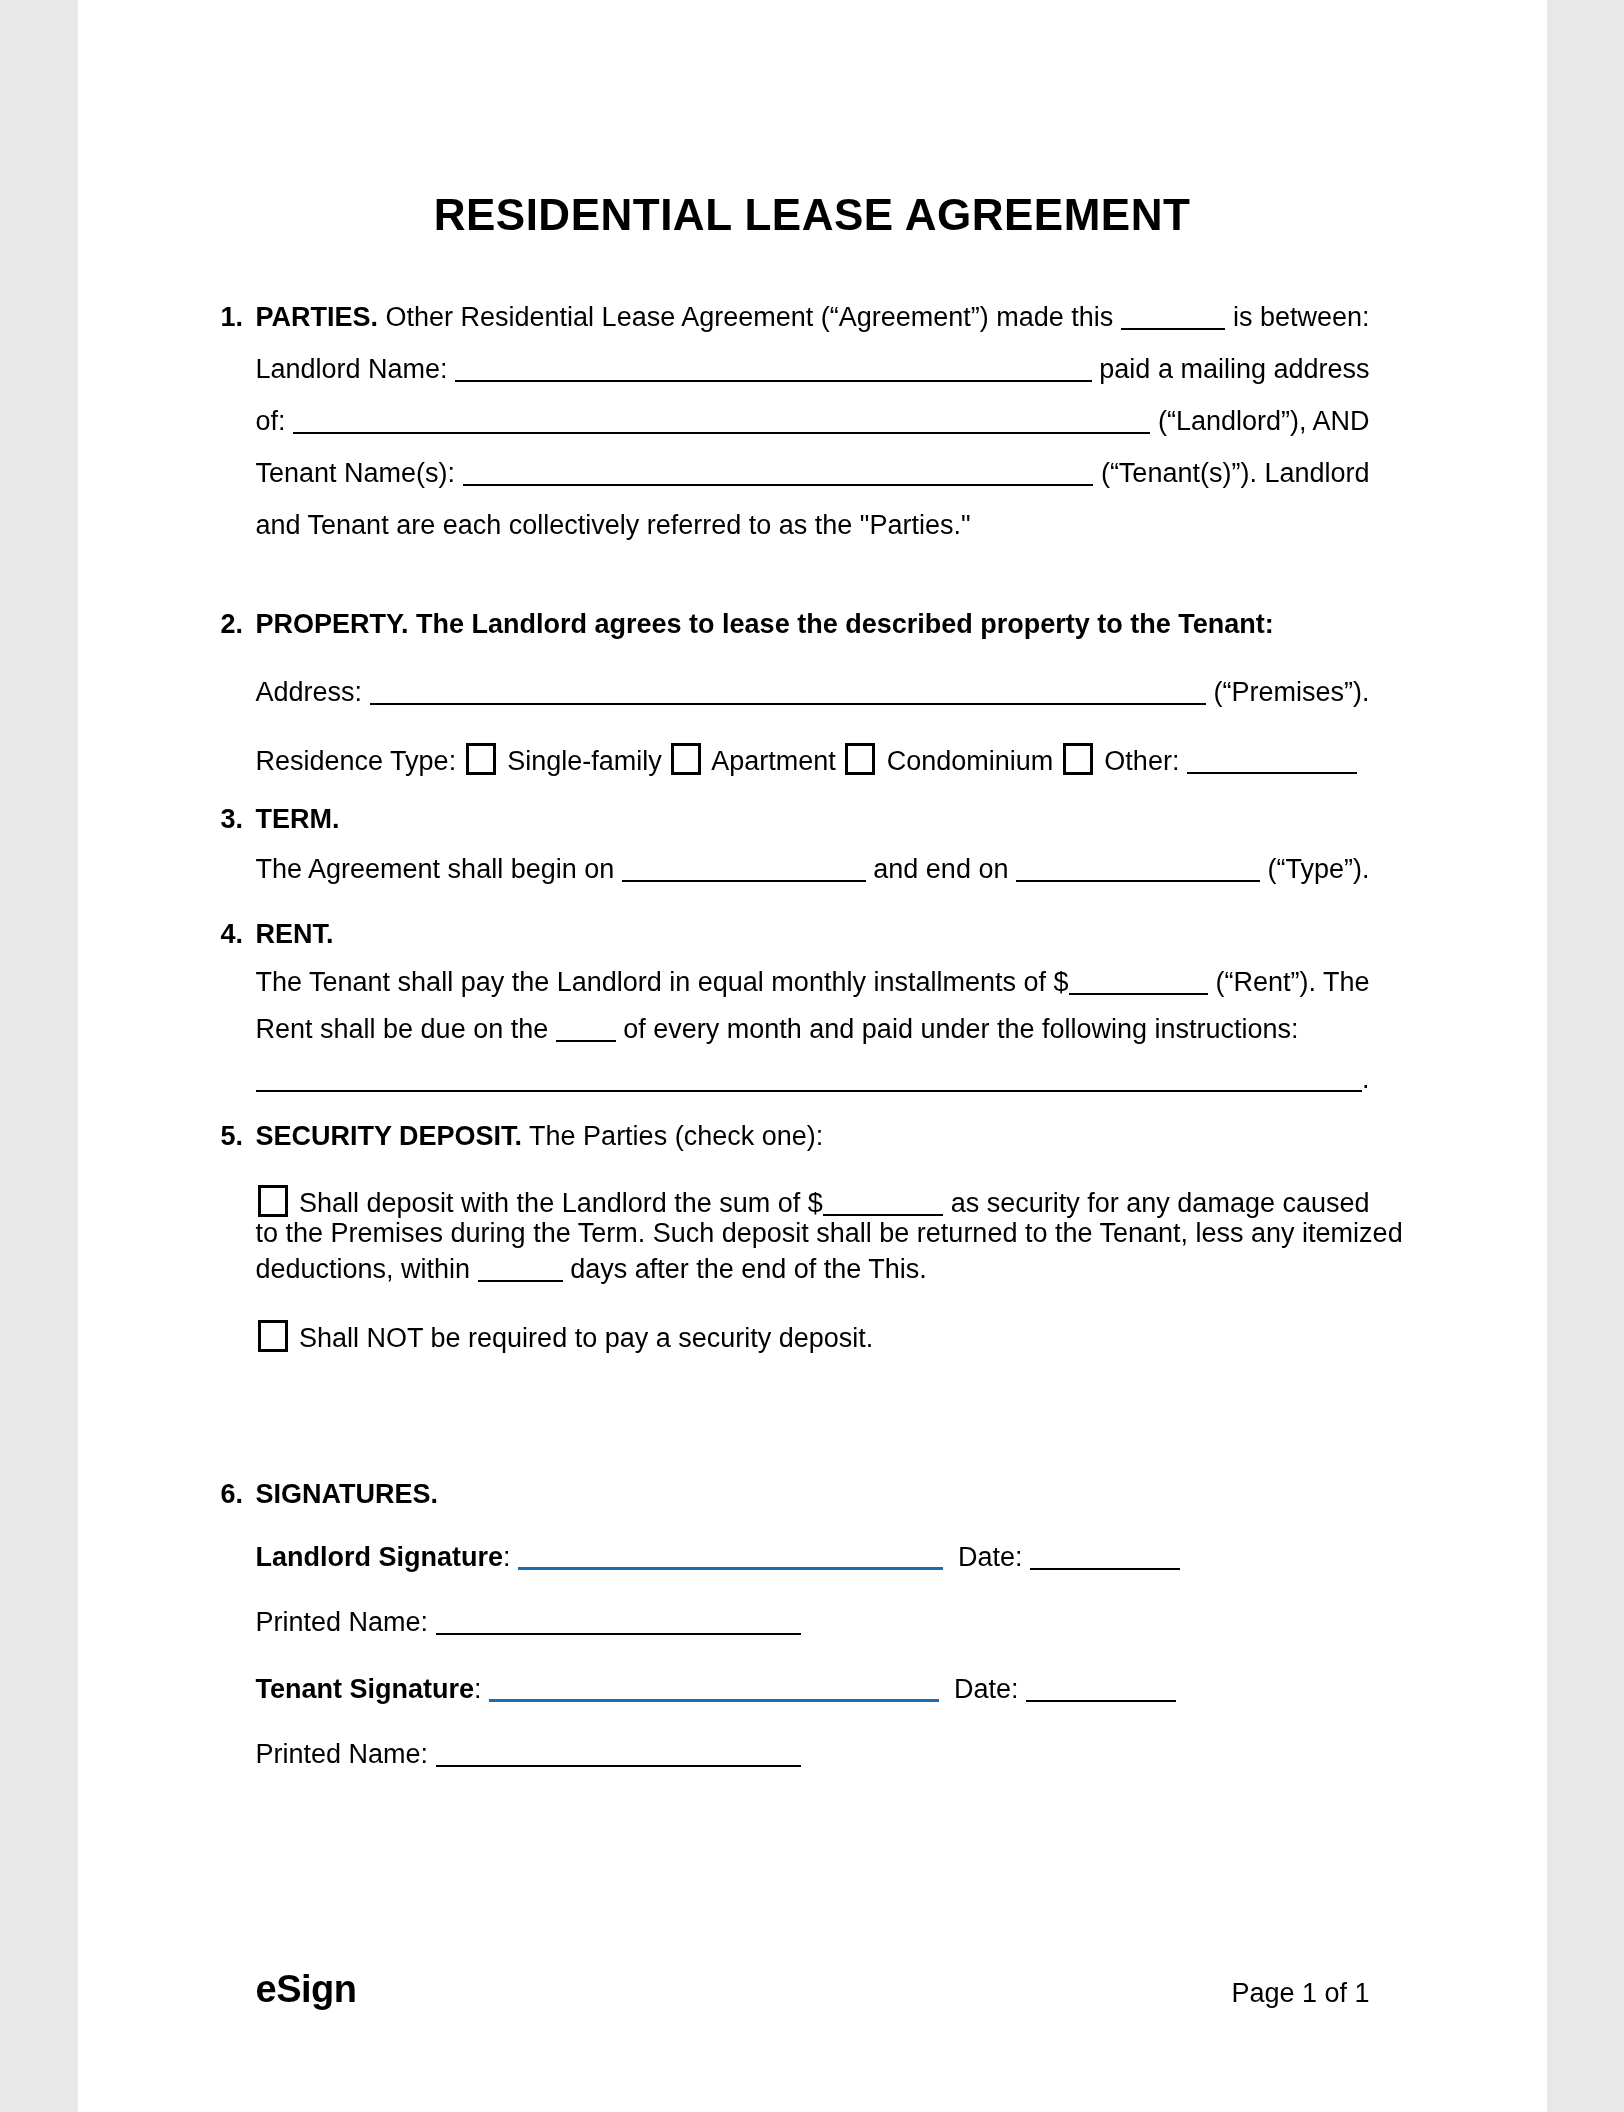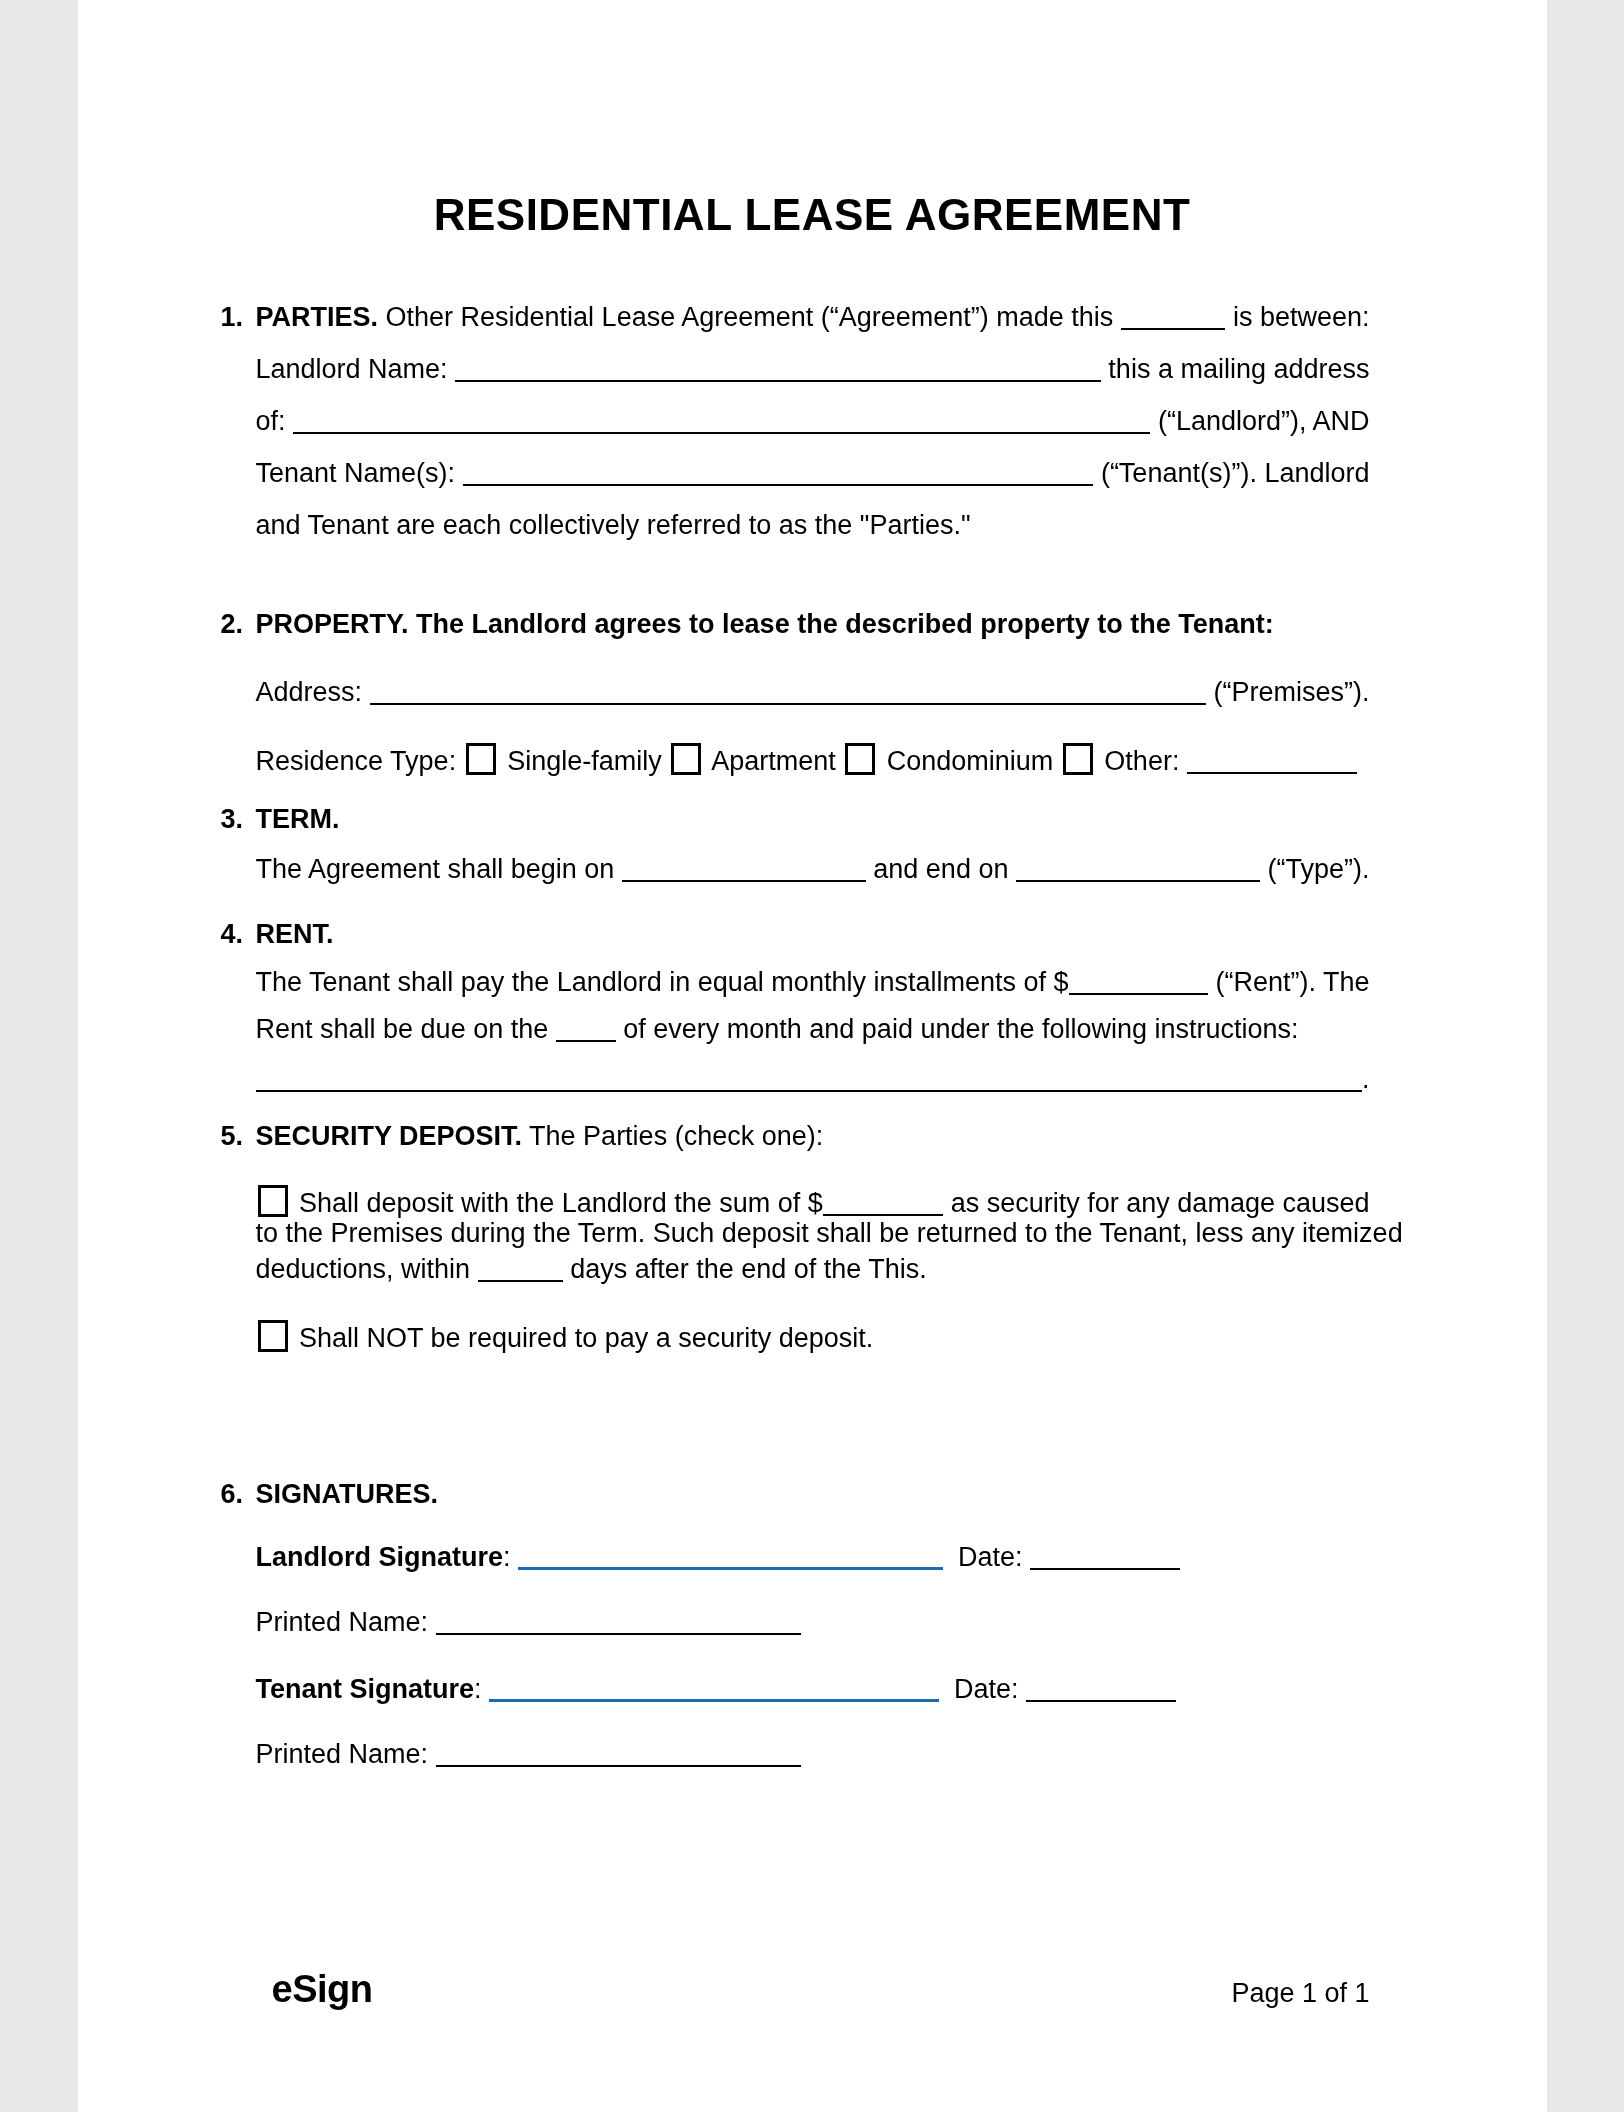--- a/index.html
+++ b/index.html
@@ -56,41 +56,41 @@
     transform:translateY(5px);
     margin:0 4px 0 2px;
   }
   .footer{
     position:absolute;
     top:1968px;left:178px;right:177px;
     display:flex;
     align-items:baseline;
     justify-content:space-between;
   }
-  .brand{font-size:38px;font-weight:bold;letter-spacing:-0.5px;margin-left:16px;}
+  .brand{font-size:38px;font-weight:bold;letter-spacing:-0.5px;}
   .pagenum{font-size:27px;}
 </style>
 </head>
 <body>
 
 <div class="page">
 
   <div class="title">RESIDENTIAL LEASE AGREEMENT</div>
 
   <div class="line" style="top:300px">
       <span class="num">1.</span>
       <span class="bold">PARTIES.</span>
       <span class="txt"> Other Residential Lease Agreement (“Agreement”) made this </span>
       <span class="blank fill"></span>
       <span class="txt"> is between:</span>
     </div>
   <div class="line ind" style="top:352px">
       <span class="txt">Landlord Name: </span>
       <span class="blank fill"></span>
-      <span class="txt"> this a mailing address</span>
+      <span class="txt"> paid a mailing address</span>
     </div>
   <div class="line ind" style="top:404px">
       <span class="txt">of: </span>
       <span class="blank fill"></span>
       <span class="txt"> (“Landlord”), AND</span>
     </div>
   <div class="line ind" style="top:456px">
       <span class="txt">Tenant Name(s): </span>
       <span class="blank fill"></span>
       <span class="txt"> (“Tenant(s)”). Landlord</span>

